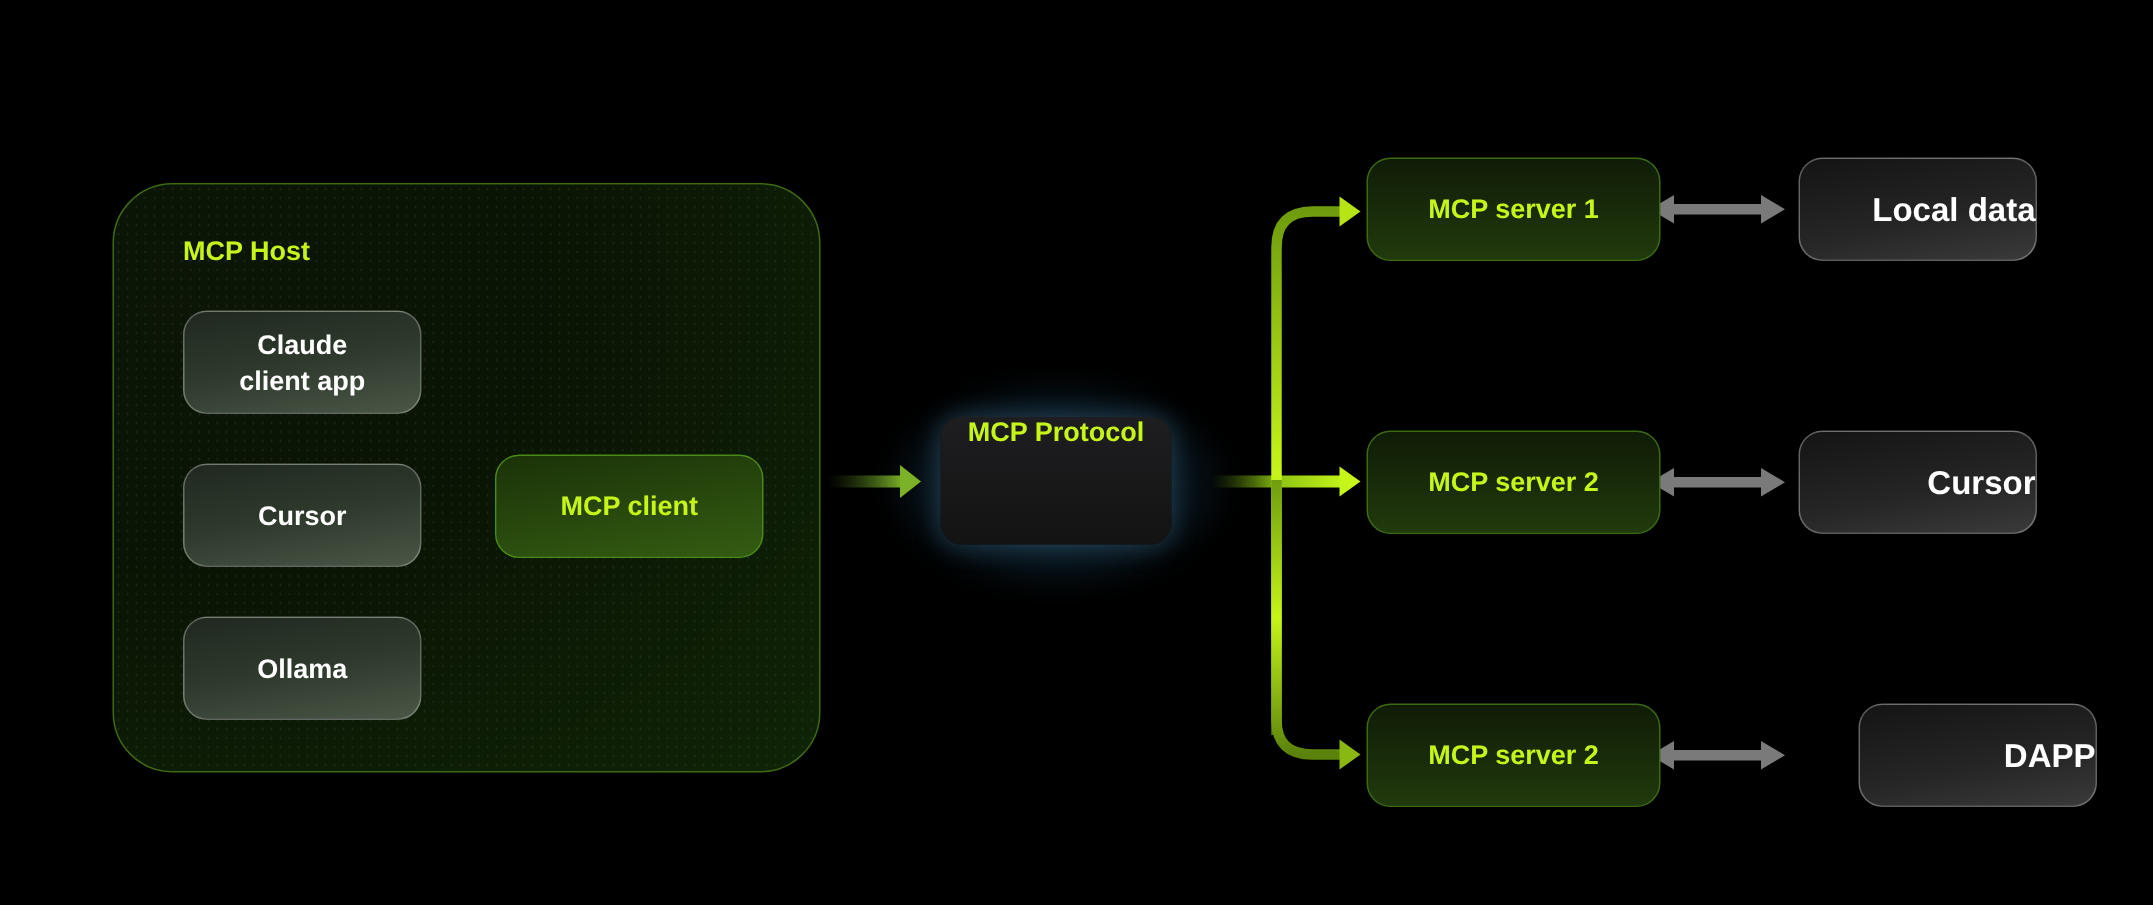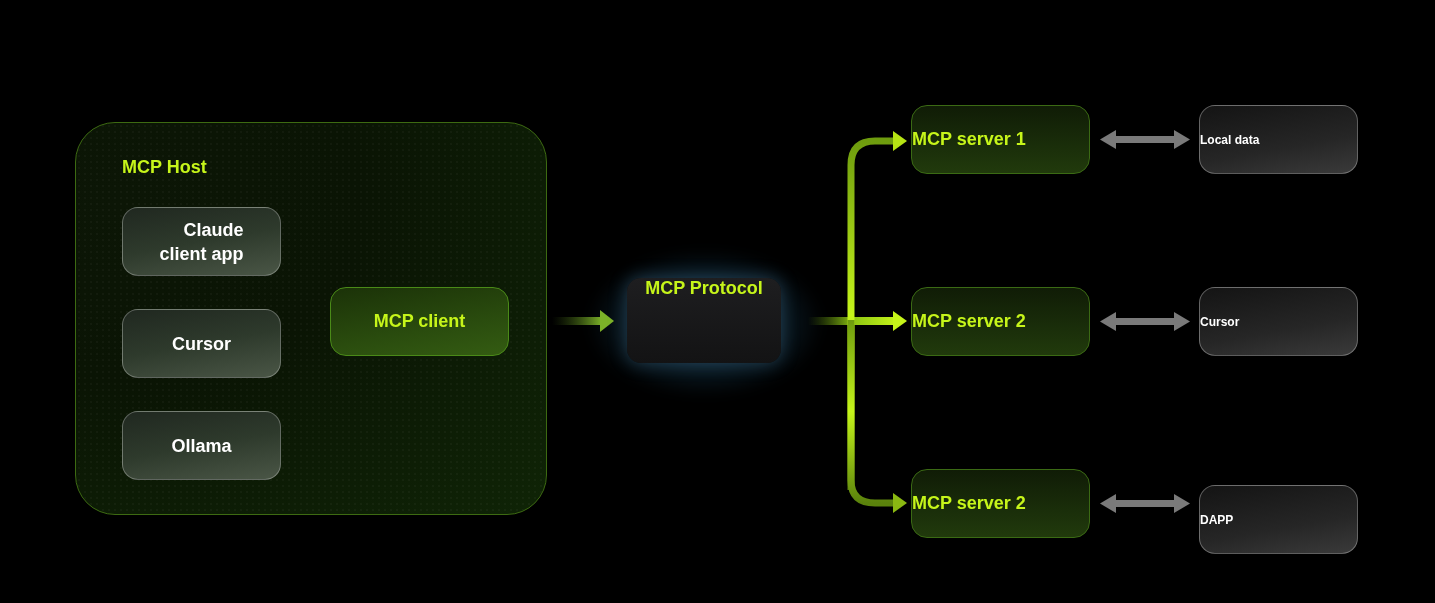--- a/index.html
+++ b/index.html
@@ -4,35 +4,35 @@
 <style>
   html,body{margin:0;padding:0;background:#000;}
   body{width:1435px;height:603px;position:relative;overflow:hidden;font-family:"Liberation Sans",sans-serif;}
   .dots{background-image:radial-gradient(rgba(255,255,255,0.07) 0.6px, transparent 0.8px);background-size:6px 6px;}
   .host{position:absolute;left:75px;top:122px;width:472px;height:393px;border-radius:40px;border:1px solid #3d6a12;
     background:radial-gradient(ellipse at 10% 20%, #0c1606 0%, #0a1404 40%, #0f2406 100%);box-sizing:border-box;padding-left:24px;}
   .host-inner{position:absolute;inset:0;border-radius:40px;}
   .host-title{position:absolute;left:46px;top:34px;color:#c6f51a;font-size:18px;font-weight:bold;}
   .app{position:absolute;left:46px;width:159px;height:69px;border-radius:16px;border:1px solid rgba(255,255,255,0.28);
     background:linear-gradient(170deg,#202820 0%,#2e3a2c 50%,#4a5646 100%);box-sizing:border-box;
-    display:flex;align-items:center;justify-content:center;text-align:right;color:#fff;font-size:18px;font-weight:bold;line-height:24px;}
-  .client{position:absolute;left:254px;top:164px;width:179px;height:69px;border-radius:16px;border:1px solid #4a8a18;
+    display:flex;align-items:center;justify-content:center;text-align:center;color:#fff;font-size:18px;font-weight:bold;line-height:24px;}
+  .client{position:absolute;left:254px;top:180px;width:179px;height:69px;border-radius:16px;border:1px solid #4a8a18;
     background:linear-gradient(170deg,#1b3208 0%,#2a4c0e 60%,#345c12 100%);box-sizing:border-box;
     display:flex;align-items:center;justify-content:center;color:#c6f51a;font-size:18px;font-weight:bold;}
   .glow{position:absolute;left:585px;top:248px;width:240px;height:150px;border-radius:50%;
     background:radial-gradient(ellipse at center, rgba(60,110,160,0.55) 0%, rgba(30,80,110,0.35) 40%, rgba(0,0,0,0) 70%);filter:blur(6px);}
   .protocol{position:absolute;left:627px;top:278px;width:154px;height:85px;border-radius:14px;
     background:linear-gradient(180deg,#1e1e20,#131314);box-shadow:0 0 18px rgba(90,150,190,0.35);
     display:flex;align-items:flex-start;justify-content:center;color:#c6f51a;font-size:18px;font-weight:bold;}
-  .server{position:absolute;left:911px;width:179px;height:69px;border-radius:16px;border:1px solid #3b6a14;
+  .server{position:absolute;left:911px;width:196px;height:69px;border-radius:16px;border:1px solid #3b6a14;
     background:linear-gradient(180deg,#101c06 0%,#1a2e0a 60%,#213a0c 100%);box-sizing:border-box;
-    display:flex;align-items:center;justify-content:flex-start;color:#c6f51a;font-size:18px;font-weight:bold;}
+    display:flex;align-items:center;justify-content:center;color:#c6f51a;font-size:18px;font-weight:bold;}
   .res{position:absolute;left:1199px;width:159px;height:69px;border-radius:16px;border:1px solid rgba(255,255,255,0.3);
     background:linear-gradient(170deg,#141414 0%,#262626 60%,#3a3a3a 100%);box-sizing:border-box;
-    display:flex;align-items:center;justify-content:flex-start;color:#fff;font-size:12px;font-weight:bold;}
+    display:flex;align-items:center;justify-content:flex-end;color:#fff;font-size:22px;font-weight:bold;}
   svg.conn{position:absolute;left:0;top:0;}
 </style>
 </head>
 <body>
 
 <div class="host">
   <div class="host-inner dots"></div>
   <div class="host-title">MCP Host</div>
 
   <div class="app dots" style="top:84px;">
@@ -119,15 +119,15 @@
 <div class="server dots" style="top:469px;">
   <span>MCP server 2</span>
 </div>
 
 <div class="res dots" style="top:105px;">
   <span>Local data</span>
 </div>
 <div class="res dots" style="top:287px;">
   <span>Cursor</span>
 </div>
-<div class="res dots" style="top:485px;">
+<div class="res dots" style="top:469px;margin-left:40px;">
   <span>DAPP</span>
 </div>
 
 </body></html>

